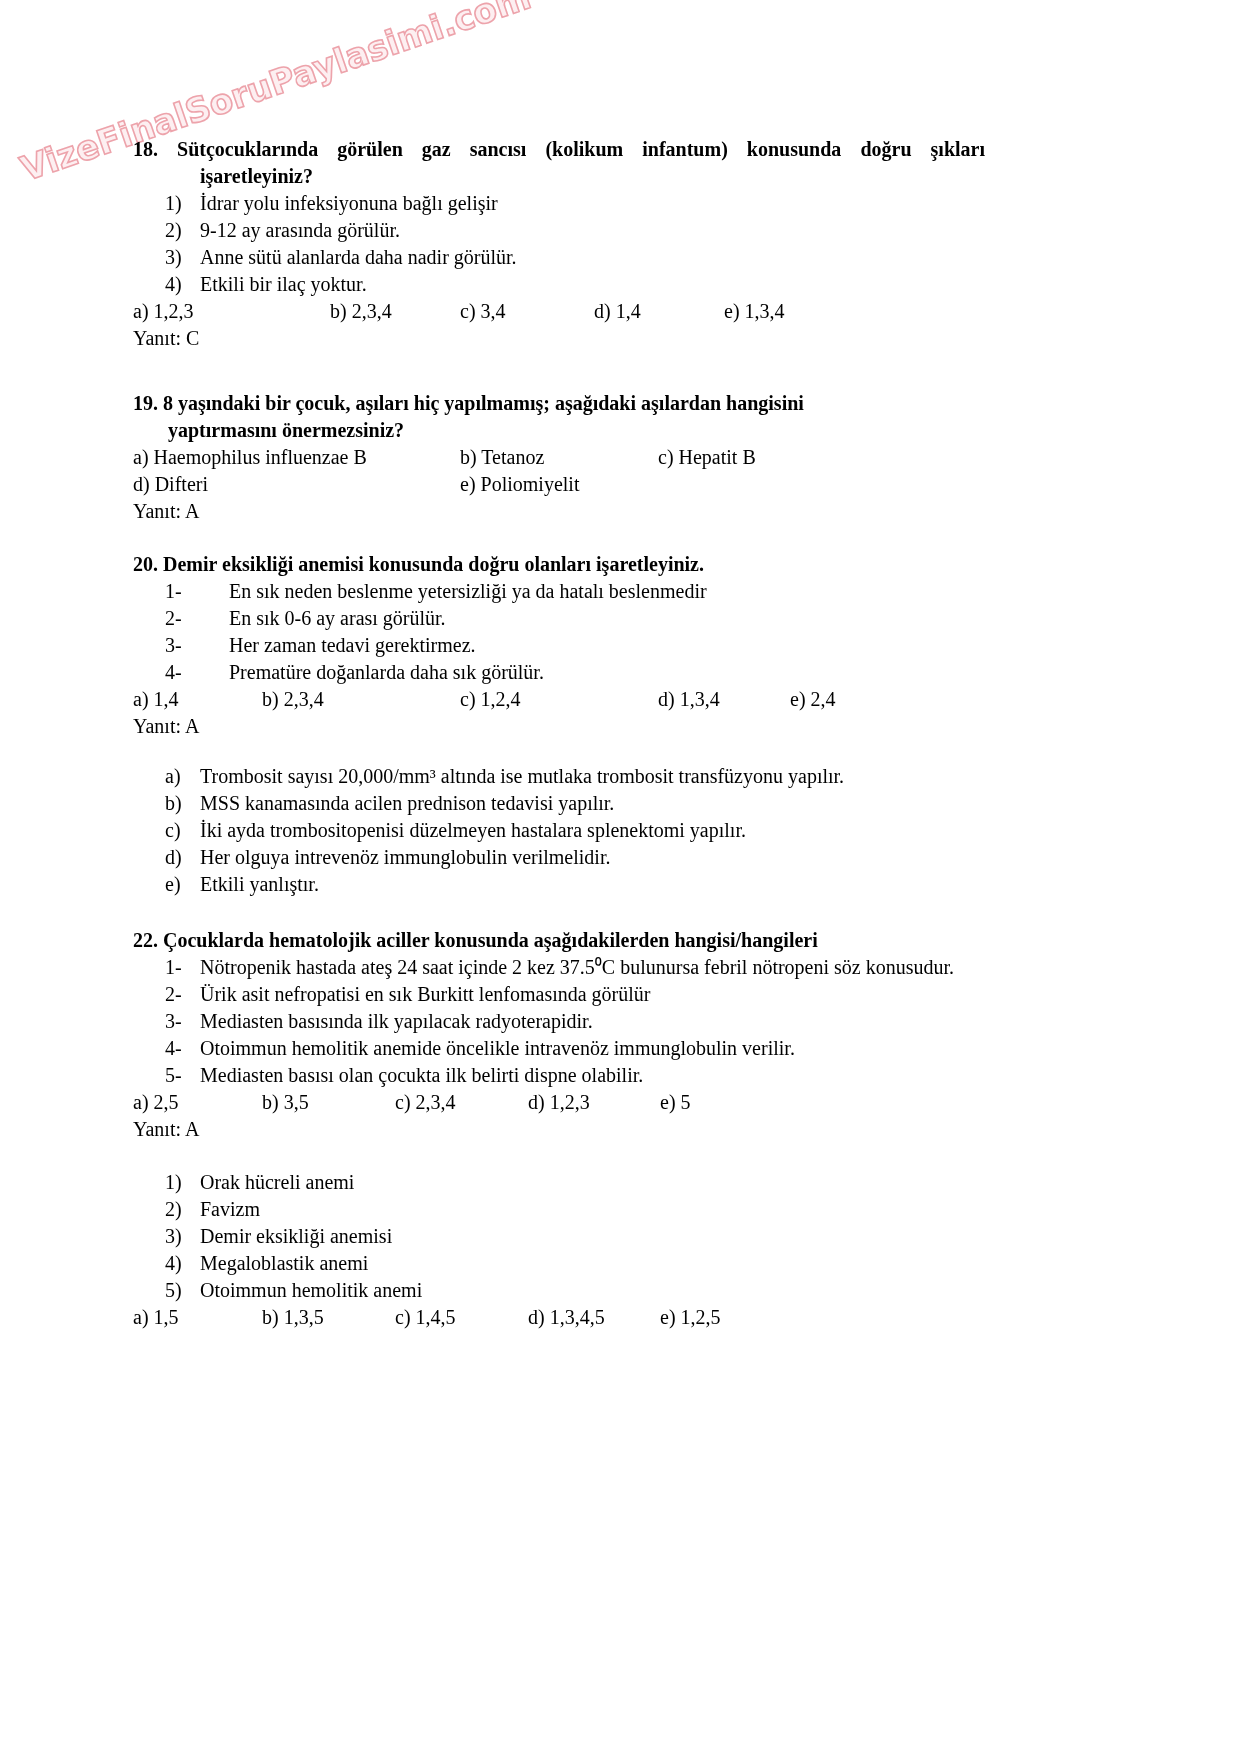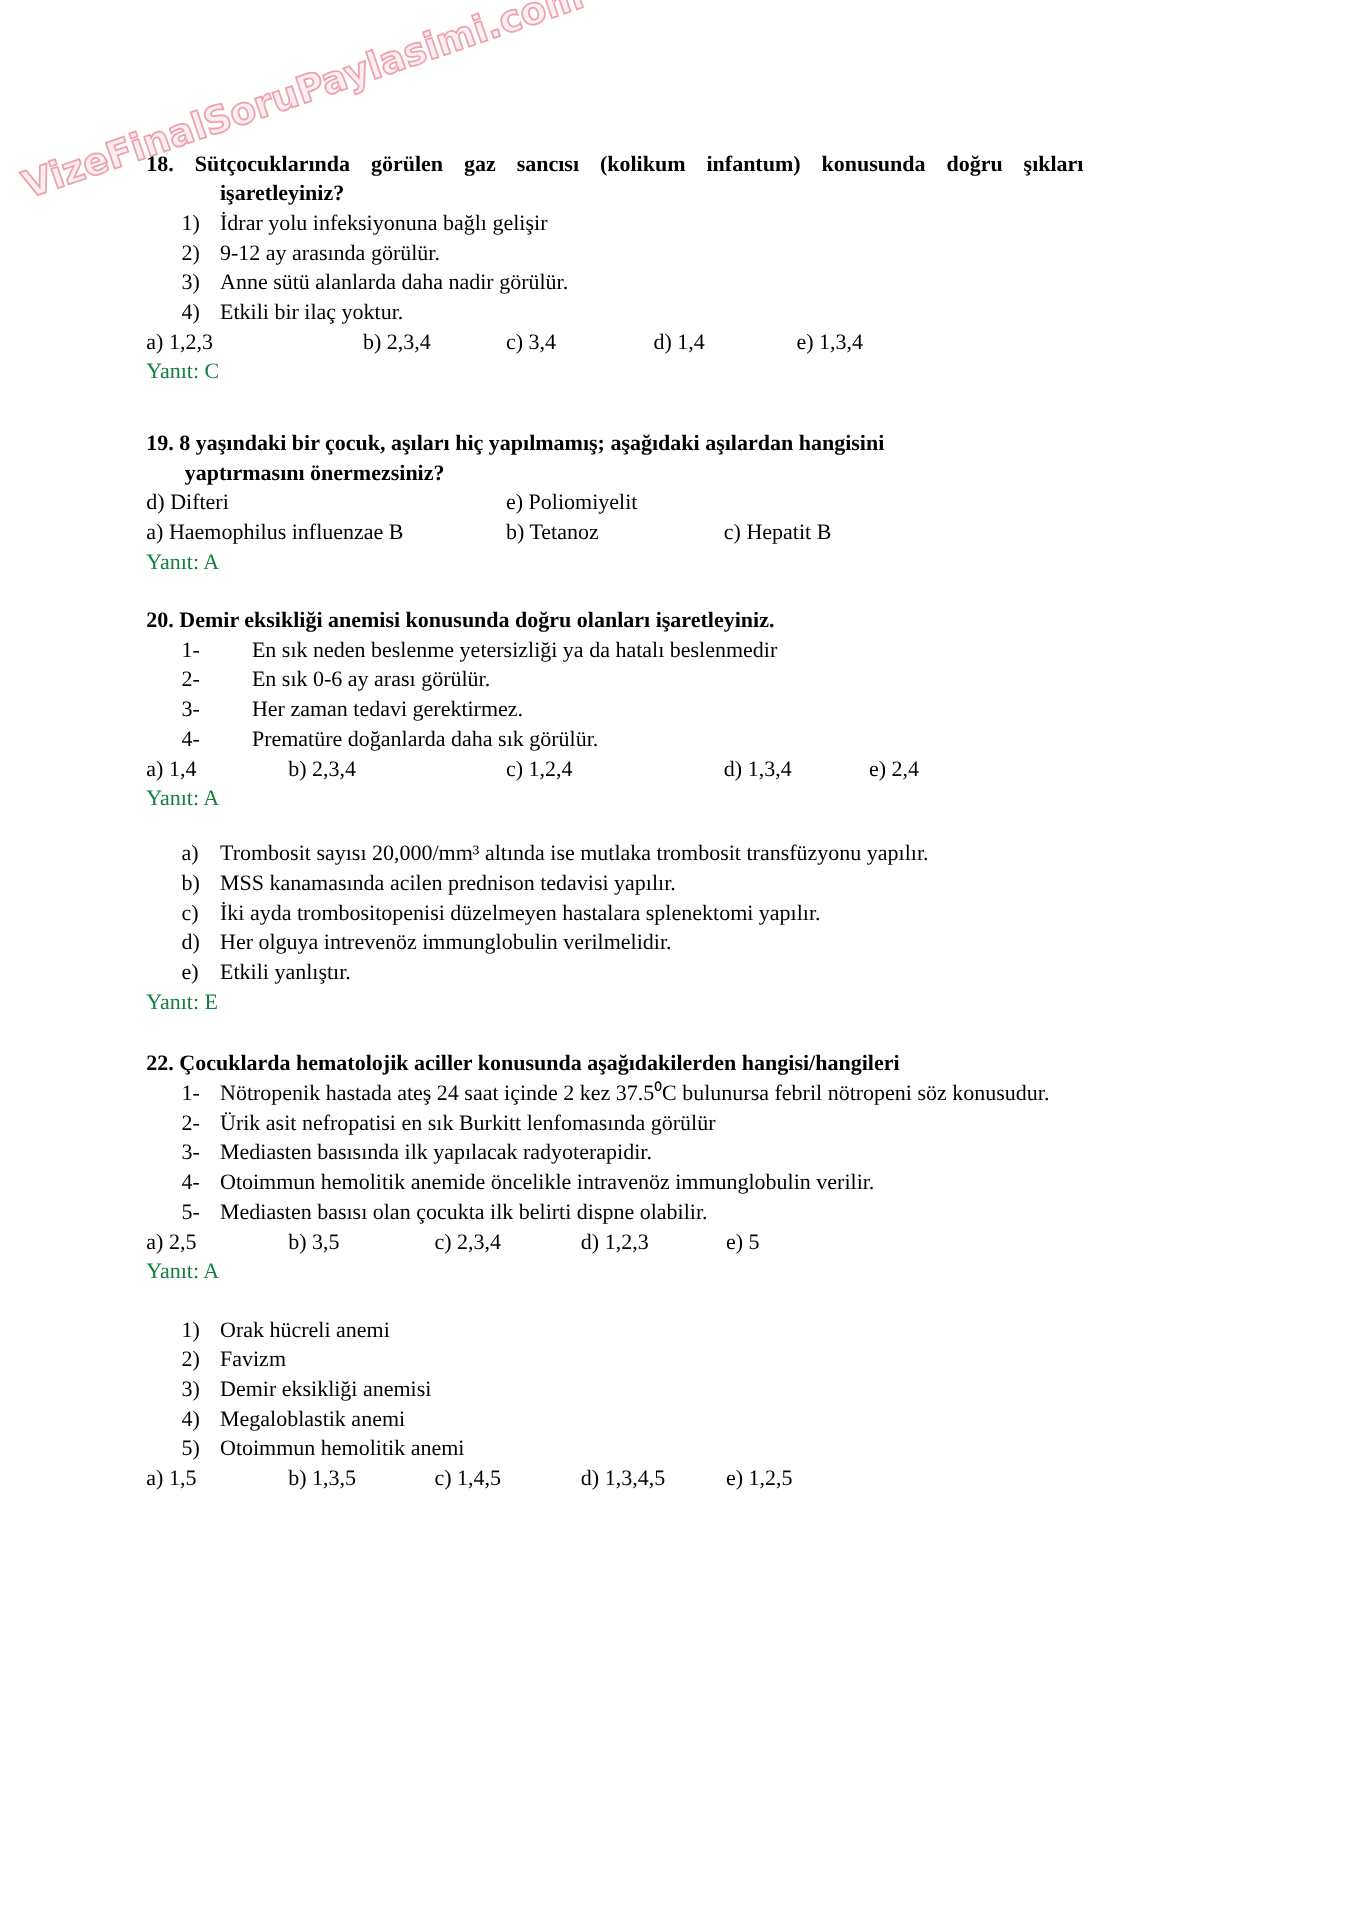--- a/index.html
+++ b/index.html
@@ -20,21 +20,21 @@
   .stem-line { font-weight:bold; }
   .stem-line.justify { text-align:justify; text-align-last:justify; }
   .stem-line.indent-big { padding-left:67px; }
   .stem-line.indent-small { padding-left:35px; }
   .item { display:flex; padding-left:32px; }
   .item .marker { flex:0 0 35px; }
   .items.gap-wide .item .marker { flex:0 0 64px; }
   .item .itext { flex:1 1 auto; }
   .opts { display:flex; }
   .opts span { flex:0 0 auto; }
-  .answer { color:#15803d; }
+  .answer { color:#000000; }
   
   .q18 .opts span:nth-child(1){width:197px}
   .q18 .opts span:nth-child(2){width:130px}
   .q18 .opts span:nth-child(3){width:134px}
   .q18 .opts span:nth-child(4){width:130px}
   .q19 .opts span:nth-child(1){width:327px}
   .q19 .opts span:nth-child(2){width:198px}
   .q20 .opts span:nth-child(1){width:129px}
   .q20 .opts span:nth-child(2){width:198px}
   .q20 .opts span:nth-child(3){width:198px}
@@ -84,27 +84,27 @@
           <span>c) 3,4</span>
           <span>d) 1,4</span>
           <span>e) 1,3,4</span>
         </div>
         <div class="answer">Yanıt: C</div>
       </div>
       <div class="question q19">
         <div class="stem-line">19.  8 yaşındaki bir çocuk, aşıları hiç yapılmamış; aşağıdaki aşılardan hangisini</div>
         <div class="stem-line indent-small">yaptırmasını önermezsiniz?</div>
         <div class="opts">
-          <span>d) Difteri</span>
-          <span>e) Poliomiyelit</span>
-        </div>
-        <div class="opts">
           <span>a) Haemophilus influenzae B</span>
           <span>b) Tetanoz</span>
           <span>c) Hepatit B</span>
+        </div>
+        <div class="opts">
+          <span>d) Difteri</span>
+          <span>e) Poliomiyelit</span>
         </div>
         <div class="answer">Yanıt: A</div>
       </div>
       <div class="question q20">
         <div class="stem-line">20. Demir eksikliği anemisi konusunda doğru olanları işaretleyiniz.</div>
         <div class="items gap-wide">
           <div class="item">
             <span class="marker">1-</span>
             <span class="itext">En sık neden beslenme yetersizliği ya da hatalı beslenmedir</span>
           </div>
@@ -146,21 +146,20 @@
           </div>
           <div class="item">
             <span class="marker">d)</span>
             <span class="itext">Her olguya intrevenöz immunglobulin verilmelidir.</span>
           </div>
           <div class="item">
             <span class="marker">e)</span>
             <span class="itext">Etkili yanlıştır.</span>
           </div>
         </div>
-        <div class="answer">Yanıt: E</div>
       </div>
       <div class="question q22">
         <div class="stem-line">22. Çocuklarda hematolojik aciller konusunda aşağıdakilerden hangisi/hangileri</div>
         <div class="items">
           <div class="item">
             <span class="marker">1-</span>
             <span class="itext">Nötropenik hastada ateş 24 saat içinde 2 kez 37.5⁰C bulunursa febril nötropeni söz konusudur.</span>
           </div>
           <div class="item">
             <span class="marker">2-</span>

